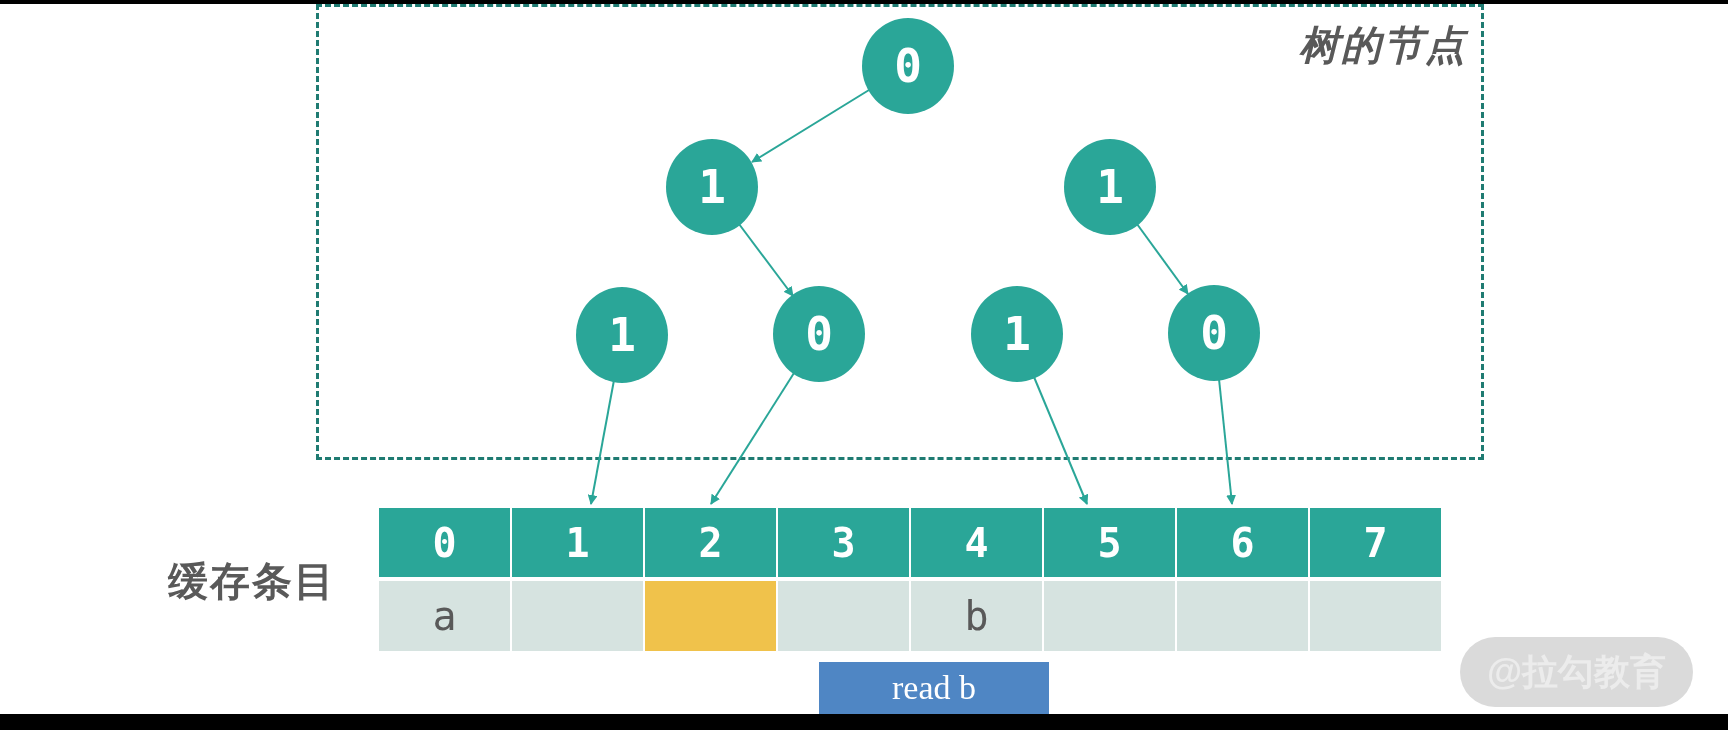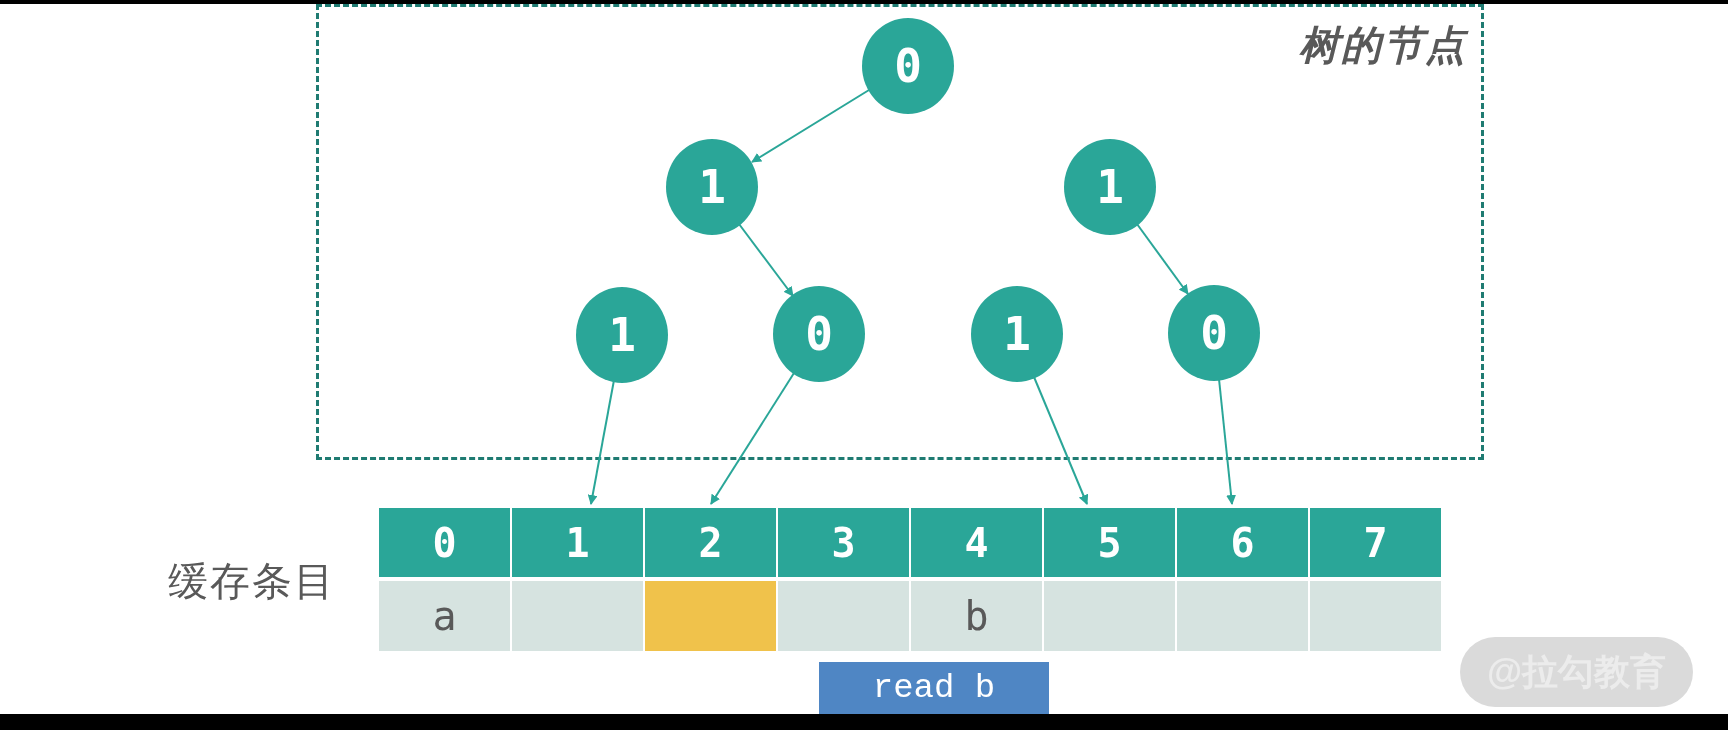--- a/index.html
+++ b/index.html
@@ -48,28 +48,28 @@
   .row.data{margin-top:4px;}
   .row.data .cell{
     height:70px;background:var(--cell-light,#d6e3e0);
     color:var(--text-gray,#595959);
     font-family:"DejaVu Sans Mono", monospace;font-size:40px;
   }
   .row.data .cell.highlight{background:var(--highlight,#f0c24b);}
 
   .cache-label{
     position:absolute;left:168px;top:553px;width:172px;height:56px;
-    color:var(--text-gray,#595959);font-size:40px;font-weight:normal;
+    color:var(--text-gray,#595959);font-size:40px;font-weight:bold;
     line-height:56px;letter-spacing:2px;
   }
 
   .read-btn{
     position:absolute;left:819px;top:662px;width:230px;height:52px;
     background:var(--button-blue,#4f86c4);color:#ffffff;border:none;
-    font-family:Liberation Mono, monospace;
+    font-family:Liberation Serif, serif;
     font-size:34px;display:flex;align-items:center;justify-content:center;
     cursor:pointer;
   }
 
   .watermark{
     position:absolute;left:1460px;top:637px;width:233px;height:70px;
     background:var(--watermark-bg,#dadada);border-radius:35px;
     display:flex;align-items:center;justify-content:center;
     color:var(--watermark-text,#ececec);font-size:36px;font-weight:bold;
   }

